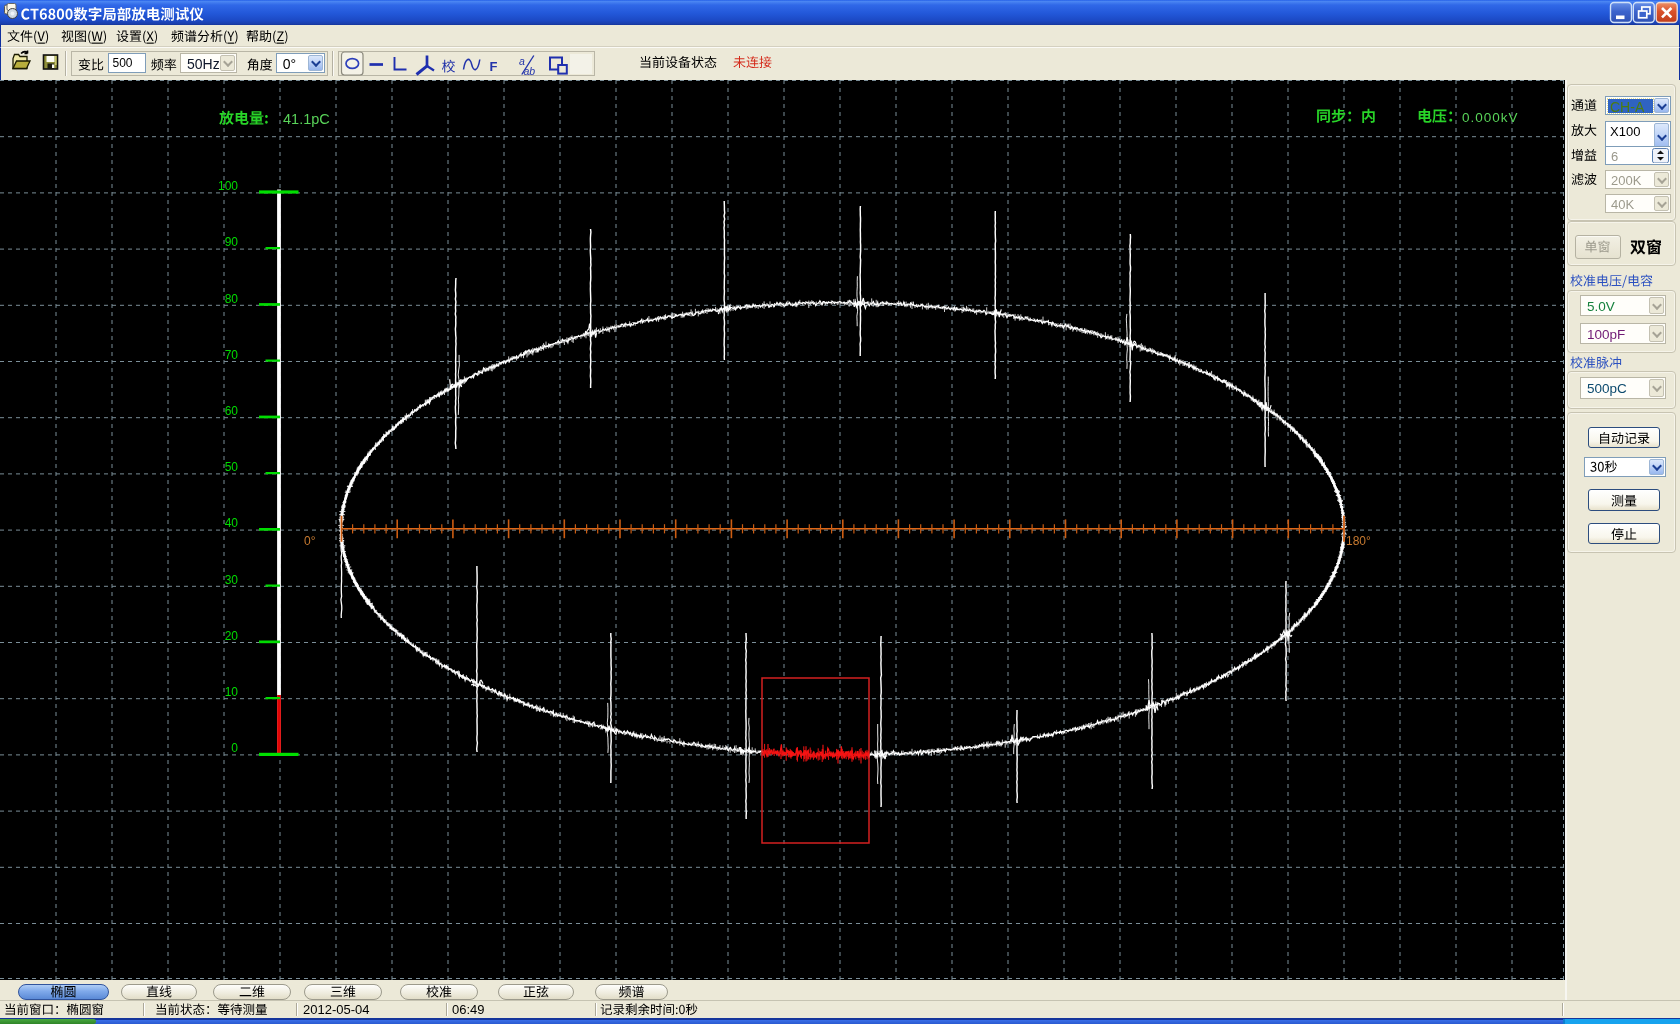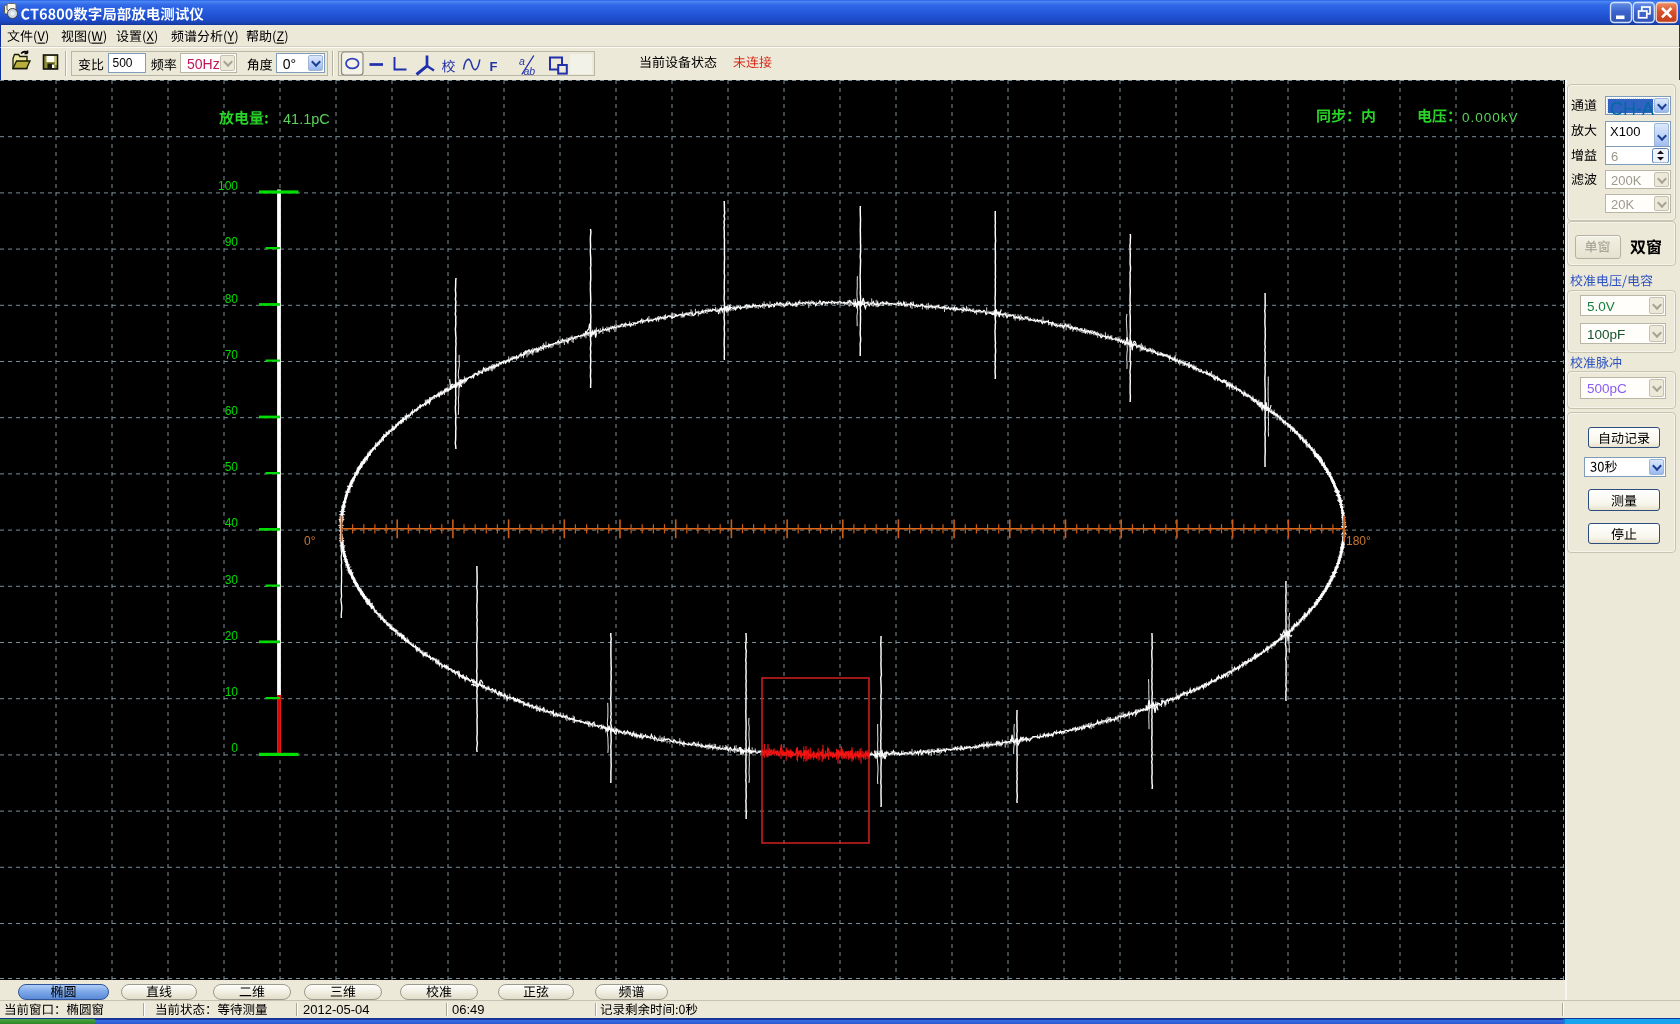--- a/index.html
+++ b/index.html
@@ -339,41 +339,41 @@
 
     <rect x="550" y="10.5" width="12" height="12" fill="none" stroke="#1f2fae" stroke-width="2"></rect>
     <rect x="558.2" y="18" width="8.6" height="8.6" fill="#ece9d8" stroke="#1f2fae" stroke-width="2"></rect>
     <rect x="570" y="7" width="22" height="20" fill="#f3f2e8"></rect>
   </svg>
 
   <div class="abs fld" style="left:107.5px;top:53px;width:38px;height:20px">
       <span style="position:absolute;left:4px;top:2px;font-size:12px">500</span>
     </div>
   <div class="abs fldd" style="left:180px;top:53px;width:57px;height:20px">
-      <span style="position:absolute;left:6px;top:2px;font-size:14px;color:#be185d">50Hz</span>
+      <span style="position:absolute;left:6px;top:2px;font-size:14px;color:#0f172a">50Hz</span>
       <span class="cbtnd">
         <span class="chv chvd"></span>
       </span>
     </div>
   <div class="abs fld" style="left:275.8px;top:53px;width:49.5px;height:20px">
       <span style="position:absolute;left:6px;top:2px;font-size:14px">0°</span>
       <span class="cbtn">
         <span class="chv"></span>
       </span>
     </div>
 
   <div class="abs gframe" style="left:1567px;top:84px;width:109px;height:137px"></div>
   <div class="abs gframe" style="left:1567px;top:221px;width:109px;height:45px"></div>
   <div class="abs gframe" style="left:1567px;top:290px;width:109px;height:63px"></div>
   <div class="abs gframe" style="left:1567px;top:371px;width:109px;height:38px"></div>
   <div class="abs gframe" style="left:1567px;top:412px;width:109px;height:141px"></div>
 
   <div class="abs fld" style="left:1605px;top:96px;width:66px;height:19px">
     <span style="position:absolute;left:2px;top:1.5px;width:45px;height:14px;background:#2f63c2;outline:1px dotted #e8e090"></span>
-    <span style="position:absolute;left:4px;top:2px;font-size:18px;color:#0369a1">CH-A</span>
+    <span style="position:absolute;left:4px;top:2px;font-size:14px;color:#4d7c0f">CH-A</span>
     <span class="cbtn">
         <span class="chv"></span>
       </span>
   </div>
   <div class="abs fld" style="left:1605px;top:121px;width:66px;height:31px">
       <span style="position:absolute;left:4px;top:2px;font-size:13px">X100</span>
       <span class="cbtn">
         <span class="chv"></span>
       </span>
     </div>
@@ -386,42 +386,42 @@
       <path d="M8.5 12.5 L12 9 L5 9 Z" fill="#111"></path>
     </svg>
   </div>
   <div class="abs fldd" style="left:1605px;top:170px;width:66px;height:19px">
       <span style="position:absolute;left:5px;top:2px;font-size:13px;color:#9c9a8c">200K</span>
       <span class="cbtnd">
         <span class="chv chvd"></span>
       </span>
     </div>
   <div class="abs fldd" style="left:1605px;top:194px;width:66px;height:19px">
-      <span style="position:absolute;left:5px;top:2px;font-size:13px;color:#9c9a8c">20K</span>
+      <span style="position:absolute;left:5px;top:2px;font-size:13px;color:#9c9a8c">40K</span>
       <span class="cbtnd">
         <span class="chv chvd"></span>
       </span>
     </div>
 
   <div class="abs" style="left:1575px;top:235px;width:46px;height:24px;border:1px solid #b5b2a2;border-radius:3px;background:linear-gradient(180deg,#f2f0e4,#e6e2d0);box-shadow:inset 0 1px 0 #fbfaf4"></div>
 
   <div class="abs fldd" style="left:1580px;top:295px;width:86px;height:21px">
       <span style="position:absolute;left:6px;top:3px;font-size:13.5px;color:#15803d">5.0V</span>
       <span class="cbtnd">
         <span class="chv chvd"></span>
       </span>
     </div>
   <div class="abs fldd" style="left:1580px;top:323px;width:86px;height:21px">
-      <span style="position:absolute;left:6px;top:3px;font-size:13.5px;color:#14532d">100pF</span>
+      <span style="position:absolute;left:6px;top:3px;font-size:13.5px;color:#701a75">100pF</span>
       <span class="cbtnd">
         <span class="chv chvd"></span>
       </span>
     </div>
   <div class="abs fldd" style="left:1580px;top:377px;width:86px;height:22px">
-      <span style="position:absolute;left:6px;top:3px;font-size:13.5px;color:#8b5cf6">500pC</span>
+      <span style="position:absolute;left:6px;top:3px;font-size:13.5px;color:#0c4a6e">500pC</span>
       <span class="cbtnd">
         <span class="chv chvd"></span>
       </span>
     </div>
 
   <div class="abs xbtn" style="left:1588px;top:427px;width:72px;height:21px"></div>
   <div class="abs fld" style="left:1584px;top:457px;width:82px;height:20px">
       <span class="cbtn">
         <span class="chv"></span>
       </span>

